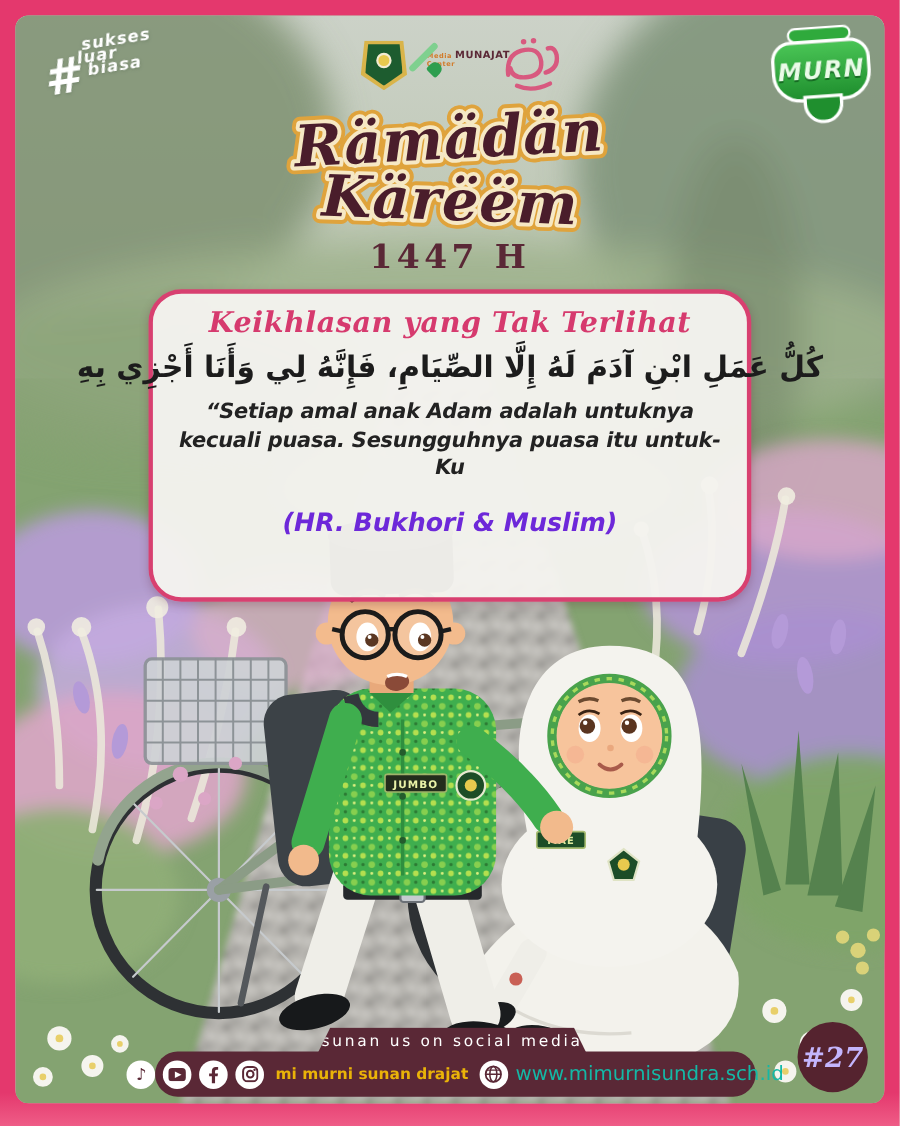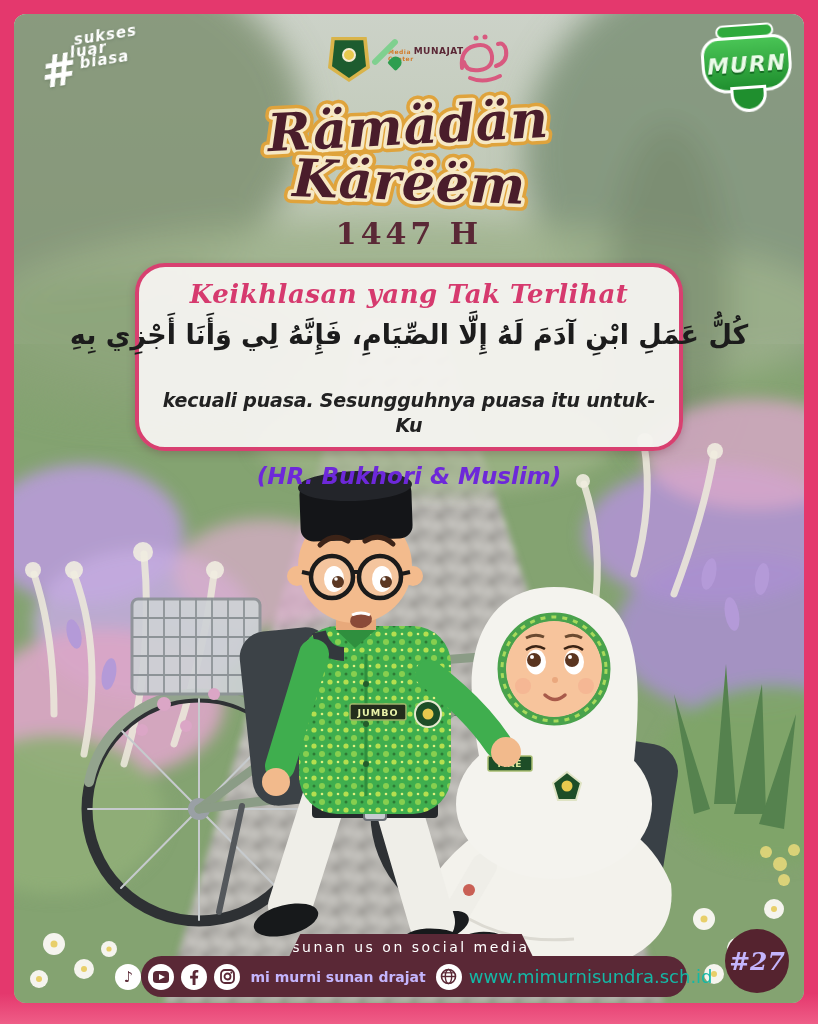--- a/index.html
+++ b/index.html
@@ -35,37 +35,37 @@
   .murn { position:absolute; left:702px; top:24px; width:90px; height:92px; transform:rotate(-4deg); }
   .murn .banner { position:absolute; left:16px; top:0; width:58px; height:14px; background:#2faa3c; border:2px solid #fff; border-radius:7px; }
   .murn .blob { position:absolute; left:0; top:12px; width:90px; height:56px; background:linear-gradient(#49c455,#1f8f2e); border:3px solid #fff; border-radius:18px 18px 26px 26px; display:flex; align-items:center; justify-content:center; }
   .murn .blob span { font-size:22px; font-weight:bold; font-style:italic; color:#eafbe8; text-shadow:0 2px 0 #156b22; letter-spacing:1px; }
   .murn .tail { position:absolute; left:27px; top:62px; width:36px; height:26px; background:#1f8f2e; border:3px solid #fff; border-radius:0 0 20px 20px; }
 
   
   .rk-logo { position:absolute; left:224px; top:88px; width:370px; height:168px; }
 
   
-  .card { position:absolute; left:135px; top:263px; width:548px; height:188px; background:rgba(244,243,238,.97);
+  .card { position:absolute; left:135px; top:263px; width:548px; height:284px; background:rgba(244,243,238,.97);
           border:4px solid #d84070; border-radius:30px; box-shadow:0 3px 8px rgba(90,30,50,.25);
           display:flex; flex-direction:column; align-items:center; padding:12px 18px 8px; }
   .card-title { color:#d63a6e; font-family:"DejaVu Serif", serif; font-style:italic; font-weight:bold; font-size:26px; letter-spacing:.5px; }
   .card-arabic { direction:rtl; color:#1c1c1c; font-size:27px; white-space:nowrap; margin-top:10px; font-weight:bold; }
   .card-trans { margin-top:12px; text-align:center; color:#222; font-style:italic; font-weight:bold; font-size:19px; line-height:1.35; letter-spacing:-0.2px; }
   .card-attrib { margin-top:24px; color:#6d28d9; font-style:italic; font-weight:bold; font-size:23px; }
 
   
   .footer-tab { position:absolute; left:288px; top:934px; width:246px; height:25px; background:#5a2836;
                 clip-path:polygon(5% 0, 95% 0, 100% 100%, 0 100%); display:flex; align-items:center; justify-content:center;
                 color:#fff; font-size:14px; letter-spacing:2.5px; z-index:3; }
   .footer-bar { position:absolute; left:141px; top:956px; width:546px; height:41px; background:#5a2836; border-radius:21px;
                 display:flex; align-items:center; justify-content:center; gap:7px; padding:0 14px; z-index:3; }
   .icon-circle { width:26px; height:26px; border-radius:50%; background:#fff; display:flex; align-items:center; justify-content:center; flex:0 0 auto; }
   .icon-circle .note { color:#5a2836; font-size:15px; font-weight:bold; }
-  .footer-account { color:#c4b5fd; font-weight:bold; font-size:14px; white-space:nowrap; margin:4px 3px; }
+  .footer-account { color:#eab308; font-weight:bold; font-size:14px; white-space:nowrap; margin:4px 3px; }
   .footer-site { color:#14b8a6; font-weight:normal; font-size:18px; white-space:nowrap; }
   .badge27 { position:absolute; left:725px; top:929px; width:64px; height:64px; border-radius:50%; background:#55232f;
              display:flex; align-items:center; justify-content:center; z-index:3;
              color:#c4b5fd; font-family:"DejaVu Serif", serif; font-weight:bold; font-size:25px; font-style:italic; }
 </style>
 </head>
 <body>
 
 <div class="page">
 
@@ -388,21 +388,21 @@
         <text x="185" y="112" fill="#4a1d2b">Kärëëm</text>
       </g>
       <text x="185" y="156" font-size="30" font-style="normal" letter-spacing="4" fill="#5a2836">1447 H</text>
     </g>
   </svg>
 
   <div class="card">
     <div class="card-title">Keikhlasan yang Tak Terlihat</div>
     <div class="card-arabic" dir="rtl">كُلُّ عَمَلِ ابْنِ آدَمَ لَهُ إِلَّا الصِّيَامِ، فَإِنَّهُ لِي وَأَنَا أَجْزِي بِهِ</div>
     <div class="card-trans">
-      <br>
+      <span>“Setiap amal anak Adam adalah untuknya</span><br>
       <span>kecuali puasa. Sesungguhnya puasa itu untuk-Ku</span><br>
     </div>
     <div class="card-attrib">(HR. Bukhori &amp; Muslim)</div>
   </div>
 
   <div class="footer-tab">sunan us on social media</div>
   <div class="footer-bar">
     <span class="icon-circle">
         <span class="note">♪</span>
       </span>

